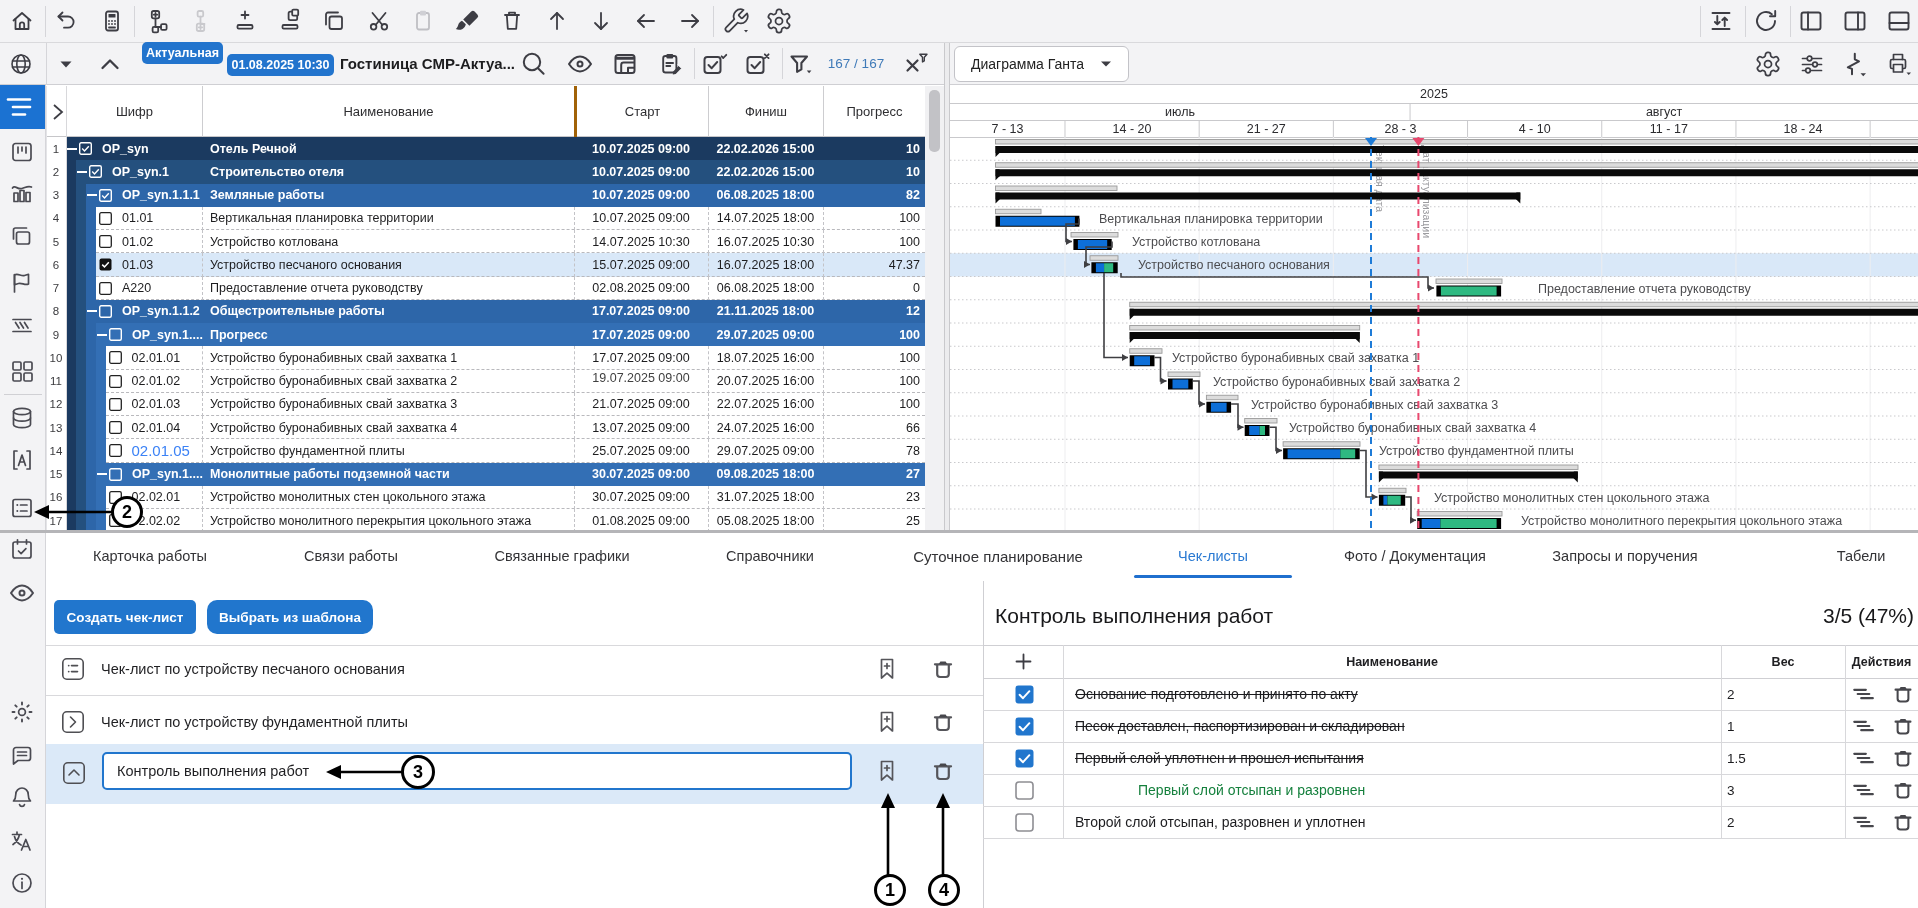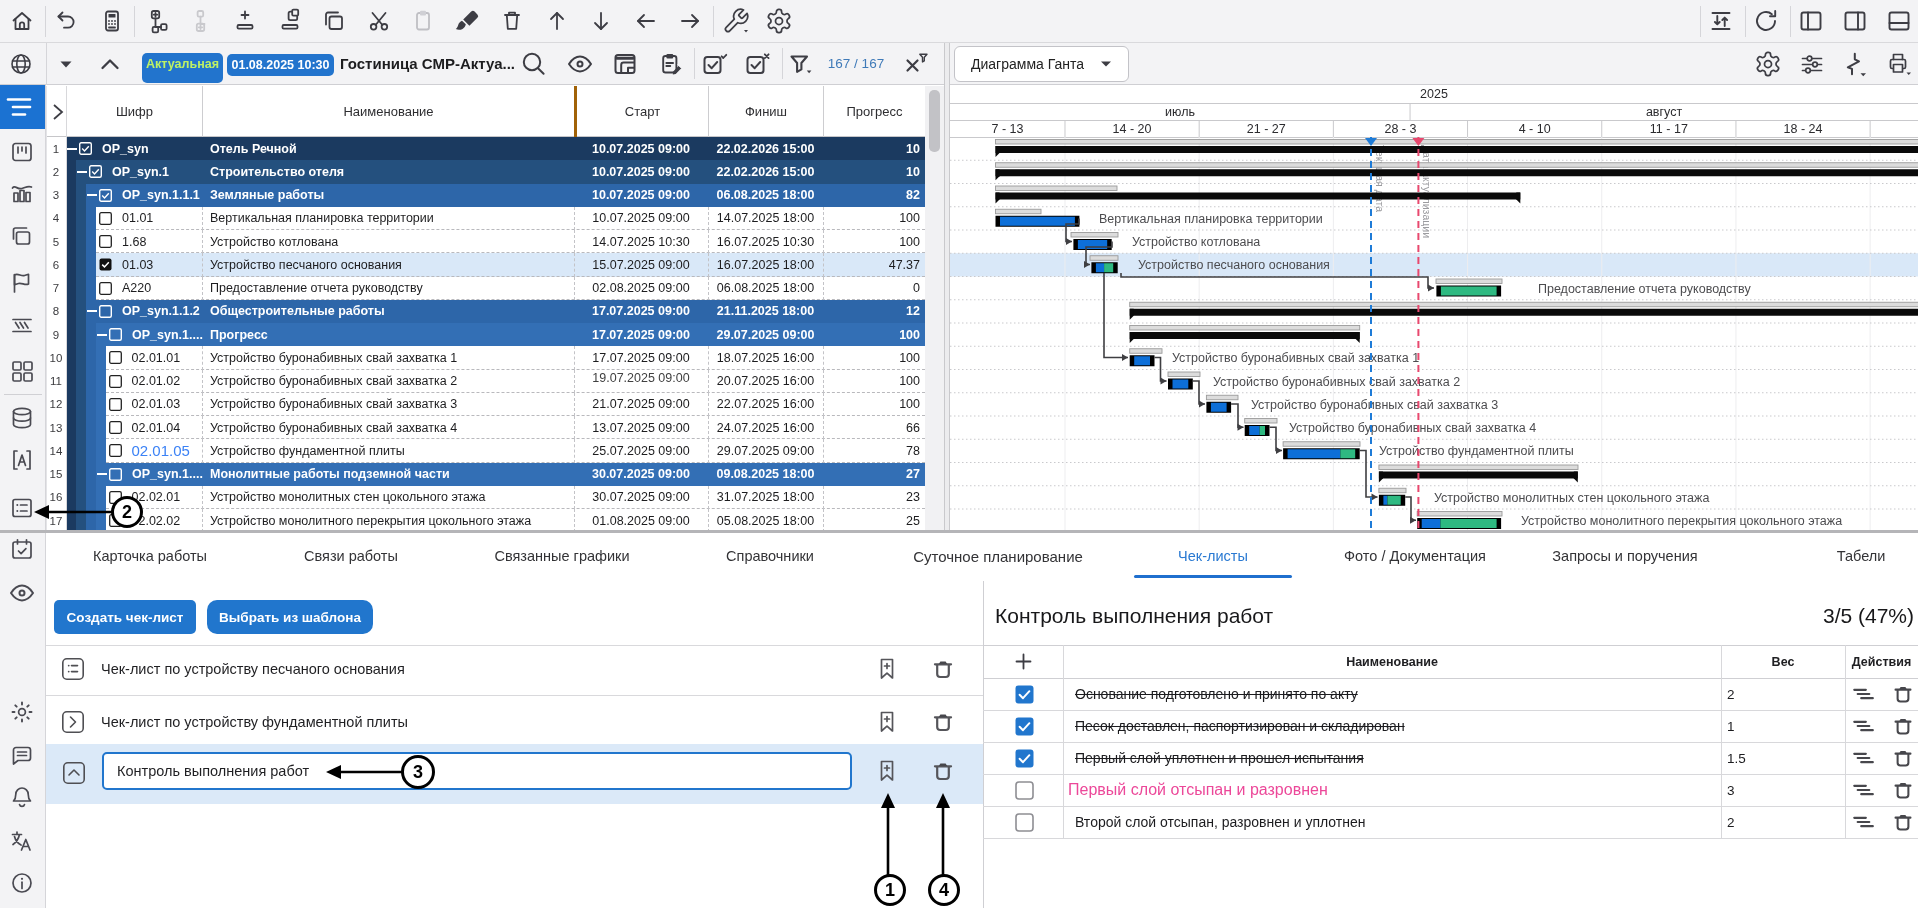--- a/index.html
+++ b/index.html
@@ -134,21 +134,21 @@
     <ellipse cx="14" cy="14" rx="4.2" ry="9"></ellipse>
     <path d="M5.4 11 H22.6 M5.4 17 H22.6"></path>
   </svg>
 <div class="vline" style="left:46px;top:43px;height:42px"></div>
 <svg class="a" style="left:59px;top:60px" width="14" height="9" viewBox="0 0 14 9">
     <path d="M1.5 1.5 L7 7.5 L12.5 1.5 z" fill="#3d3d44"></path>
   </svg>
 <svg style="position:absolute;left:96.0px;top:50.0px" width="28" height="28" viewBox="0 0 28 28" fill="none" stroke="#3d3d44" stroke-width="1.7" stroke-linecap="round" stroke-linejoin="round">
     <path d="M6.5 18 L14 10.5 L21.5 18" stroke-width="2.3"></path>
   </svg>
-<div class="a" style="left:142px;top:53px;width:81px;height:30px;background:#2274cd;border-radius:5px;color:#bef264;font-size:12.5px;font-weight:600;text-align:center;line-height:22px">Актуальная</div>
+<div class="a" style="left:142px;top:42px;width:81px;height:22px;background:#2274cd;border-radius:5px;color:#ffffff;font-size:12.5px;font-weight:600;text-align:center;line-height:22px">Актуальная</div>
 <div class="a" style="left:227px;top:54px;width:107px;height:22px;background:#2274cd;border-radius:5px;color:#fff;font-size:12.5px;font-weight:600;text-align:center;line-height:22px">01.08.2025 10:30</div>
 <div class="a" style="left:340px;top:55px;width:180px;height:20px;font-size:15px;font-weight:600;color:#1d1d1f;white-space:nowrap;overflow:hidden">Гостиница СМР-Актуа...</div>
 <svg style="position:absolute;left:520.0px;top:50.0px" width="28" height="28" viewBox="0 0 28 28" fill="none" stroke="#3d3d44" stroke-width="1.7" stroke-linecap="round" stroke-linejoin="round">
     <circle cx="12" cy="12" r="8.2" stroke-width="2"></circle>
     <path d="M18 18.2 L23.6 23.8" stroke-width="2"></path>
   </svg>
 <svg style="position:absolute;left:566.0px;top:50.0px" width="28" height="28" viewBox="0 0 28 28" fill="none" stroke="#3d3d44" stroke-width="1.7" stroke-linecap="round" stroke-linejoin="round">
     <path d="M3 14 C6.5 8.7 10 6.6 14 6.6 s7.5 2.1 11 7.4 C21.5 19.3 18 21.4 14 21.4 s-7.5-2.1-11-7.4 z" stroke-width="2"></path>
     <circle cx="14" cy="14" r="2.5" stroke-width="2"></circle>
   </svg>
@@ -360,21 +360,21 @@
 <div class="a" style="left:662px;top:69.75px;width:115px;height:23.25px;font-size:12.5px;color:#1d1d1f;display:flex;align-items:center;justify-content:center">14.07.2025 18:00</div>
 <div class="a" style="left:777px;top:69.75px;width:97px;height:23.25px;font-size:12.5px;color:#1d1d1f;display:flex;align-items:center;justify-content:flex-end">100</div>
 <div class="a" style="left:0;top:93.0px;width:20px;height:23.25px;font-size:11.5px;color:#3c3c3f;display:flex;align-items:center;justify-content:center">5</div>
 <div class="a" style="left:20px;top:93.0px;width:10px;height:23.25px;background:#1b3a60"></div>
 <div class="a" style="left:30px;top:93.0px;width:10px;height:23.25px;background:#24507e"></div>
 <div class="a" style="left:40px;top:93.0px;width:10px;height:23.25px;background:#2d66a9"></div>
 <div class="a" style="left:50px;top:93.0px;width:829px;height:23.25px;background:#fff;border-bottom:1px dashed #b9b9bd"></div>
 <svg class="a" style="left:53px;top:98.125px" width="13" height="13" viewBox="0 0 13 13" fill="none" stroke="#222" stroke-width="1.3">
       <rect x="0.7" y="0.7" width="11.6" height="11.6" rx="1.5"></rect>
     </svg>
-<div class="a" style="left:76px;top:93.0px;height:23.25px;font-size:12.5px;color:#1d1d1f;display:flex;align-items:center;white-space:nowrap">1.68</div>
+<div class="a" style="left:76px;top:93.0px;height:23.25px;font-size:12.5px;color:#1d1d1f;display:flex;align-items:center;white-space:nowrap">01.02</div>
 <div class="a" style="left:164px;top:93.0px;height:23.25px;font-size:12.5px;color:#1d1d1f;display:flex;align-items:center;white-space:nowrap">Устройство котлована</div>
 <div class="a" style="left:528px;top:93.0px;width:134px;height:23.25px;font-size:12.5px;color:#1d1d1f;display:flex;align-items:center;justify-content:center">14.07.2025 10:30</div>
 <div class="a" style="left:662px;top:93.0px;width:115px;height:23.25px;font-size:12.5px;color:#1d1d1f;display:flex;align-items:center;justify-content:center">16.07.2025 10:30</div>
 <div class="a" style="left:777px;top:93.0px;width:97px;height:23.25px;font-size:12.5px;color:#1d1d1f;display:flex;align-items:center;justify-content:flex-end">100</div>
 <div class="a" style="left:0;top:116.25px;width:20px;height:23.25px;font-size:11.5px;color:#3c3c3f;display:flex;align-items:center;justify-content:center">6</div>
 <div class="a" style="left:20px;top:116.25px;width:10px;height:23.25px;background:#1b3a60"></div>
 <div class="a" style="left:30px;top:116.25px;width:10px;height:23.25px;background:#24507e"></div>
 <div class="a" style="left:40px;top:116.25px;width:10px;height:23.25px;background:#2d66a9"></div>
 <div class="a" style="left:50px;top:116.25px;width:829px;height:23.25px;background:#d9e8f8;border-bottom:1px dashed #b9b9bd"></div>
 <svg class="a" style="left:53px;top:121.375px" width="13" height="13" viewBox="0 0 13 13">
@@ -852,21 +852,21 @@
     <path d="M3.5 9.5 h12.5 M7.2 14 h12.5 M11 18.5 h12.5" stroke-width="2.3"></path>
   </svg>
 <svg style="position:absolute;left:1890.0px;top:745.0px" width="26" height="26" viewBox="0 0 28 28" fill="none" stroke="#47474c" stroke-width="1.6" stroke-linecap="round" stroke-linejoin="round">
     <path d="M6 9.3 H22" stroke-width="2.3"></path>
     <path d="M9.8 9.1 l1.6-2.7 h5.2 l1.6 2.7 z" fill="#47474c" stroke="none"></path>
     <path d="M8.2 10 V19 a3 3 0 0 0 3 3 h5.6 a3 3 0 0 0 3-3 V10" stroke-width="2.2"></path>
   </svg>
 <svg class="a" style="left:1015px;top:780.5px" width="19" height="19" viewBox="0 0 19 19" fill="#fff">
     <rect x="1" y="1" width="17" height="17" rx="3" stroke="#8e8e93" stroke-width="1.6"></rect>
   </svg>
-<div class="a" style="left:1068px;top:774px;height:32px;display:flex;align-items:center;font-size:16px;color:#ec4899;white-space:nowrap">Первый слой отсыпан и разровнен</div>
+<div class="a" style="left:1138px;top:774px;height:32px;display:flex;align-items:center;font-size:14px;color:#15803d;white-space:nowrap">Первый слой отсыпан и разровнен</div>
 <div class="a" style="left:1727px;top:774px;height:32px;display:flex;align-items:center;font-size:13.5px;color:#1c1c1f">3</div>
 <svg style="position:absolute;left:1851.0px;top:777.0px" width="26" height="26" viewBox="0 0 28 28" fill="none" stroke="#47474c" stroke-width="1.6" stroke-linecap="round" stroke-linejoin="round">
     <path d="M3.5 9.5 h12.5 M7.2 14 h12.5 M11 18.5 h12.5" stroke-width="2.3"></path>
   </svg>
 <svg style="position:absolute;left:1890.0px;top:777.0px" width="26" height="26" viewBox="0 0 28 28" fill="none" stroke="#47474c" stroke-width="1.6" stroke-linecap="round" stroke-linejoin="round">
     <path d="M6 9.3 H22" stroke-width="2.3"></path>
     <path d="M9.8 9.1 l1.6-2.7 h5.2 l1.6 2.7 z" fill="#47474c" stroke="none"></path>
     <path d="M8.2 10 V19 a3 3 0 0 0 3 3 h5.6 a3 3 0 0 0 3-3 V10" stroke-width="2.2"></path>
   </svg>
 <svg class="a" style="left:1015px;top:812.5px" width="19" height="19" viewBox="0 0 19 19" fill="#fff">

